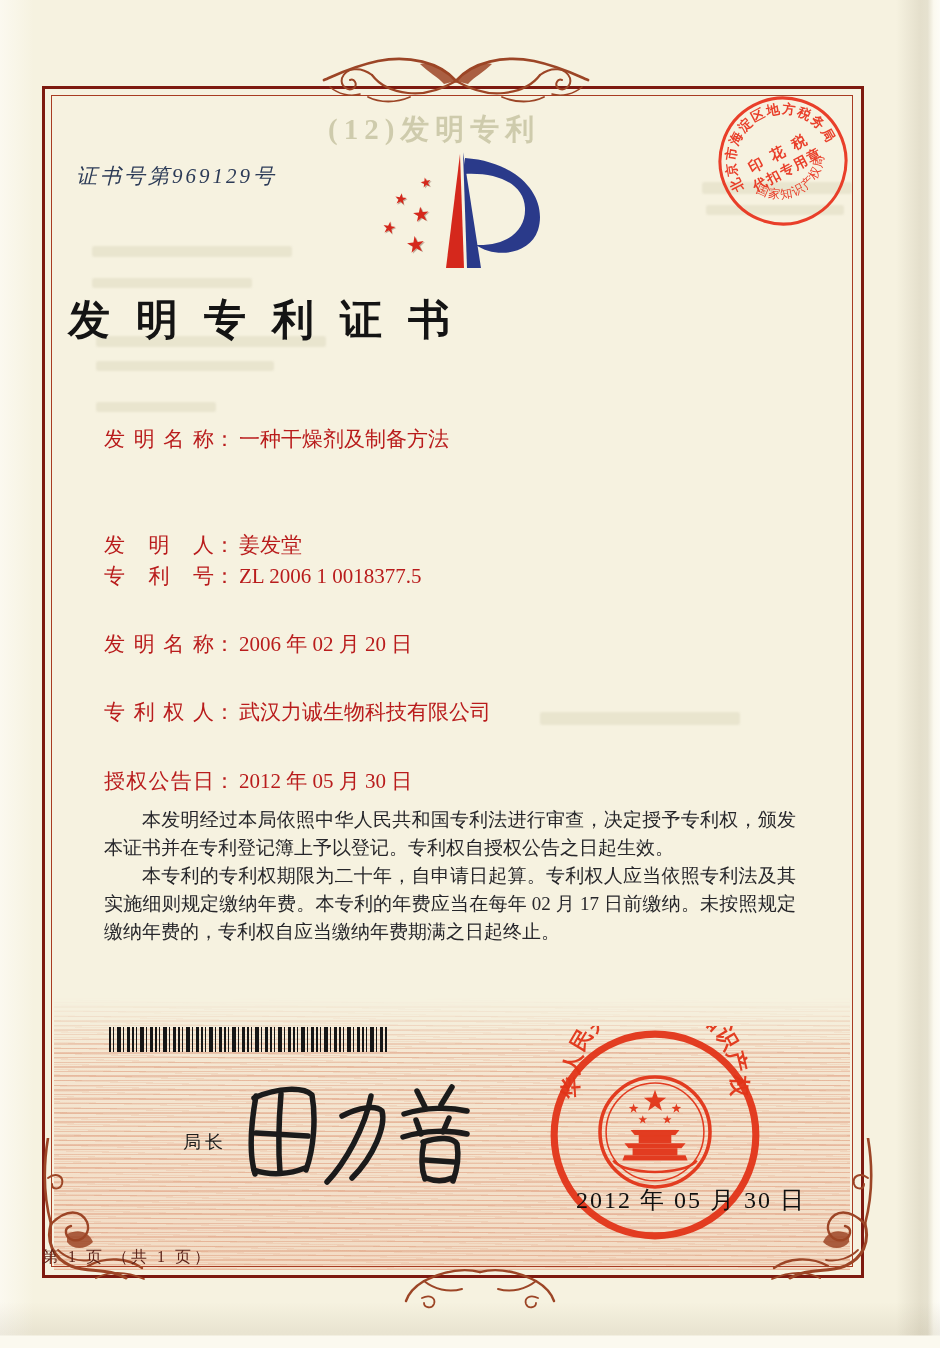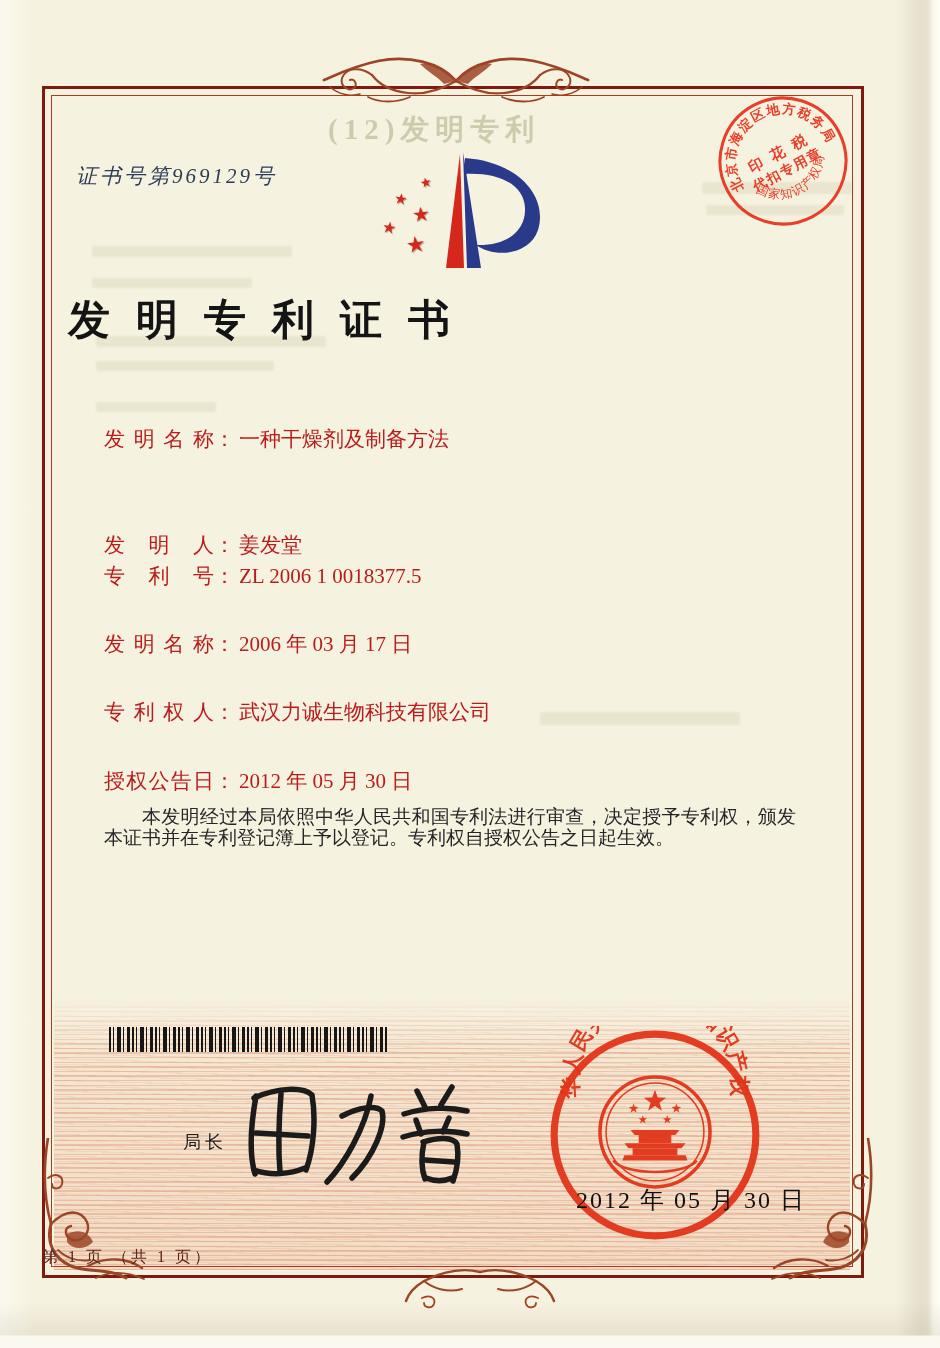--- a/index.html
+++ b/index.html
@@ -29,21 +29,21 @@
     opacity:.36;filter:blur(.7px);z-index:1;font-weight:bold;}
   .cert-no{left:76px;top:162px;font-size:21px;letter-spacing:3px;color:#2c3b57;z-index:3;font-style:italic;}
   .logo{left:368px;top:146px;width:180px;height:128px;z-index:3;}
   .logo .star{position:absolute;color:#d5281c;text-shadow:1px 1px 0 rgba(90,40,20,.35);line-height:1;}
   .title{left:42px;top:292px;width:816px;text-align:left;font-size:42px;font-weight:bold;
          letter-spacing:26px;text-indent:26px;color:#141414;z-index:3;}
   .field{left:104px;font-size:21px;color:#b91c1c;z-index:3;white-space:nowrap;}
   .field .lbl{display:inline-block;width:110px;text-align:justify;text-align-last:justify;vertical-align:bottom;}
   .field .colon{margin-right:4px;}
   .paras{left:104px;top:806px;width:692px;z-index:3;}
-  .paras p{margin:0;font-size:19px;line-height:21px;text-align:justify;text-indent:2em;color:#26262a;}
+  .paras p{margin:0;font-size:19px;line-height:28px;text-align:justify;text-indent:2em;color:#26262a;}
   .barcode{left:109px;top:1027px;width:279px;height:25px;z-index:3;
     background:repeating-linear-gradient(90deg,
       #161616 0 2px,transparent 2px 4px,#161616 4px 5px,transparent 5px 8px,
       #161616 8px 12px,transparent 12px 14px,#161616 14px 15px,transparent 15px 18px,
       #161616 18px 21px,transparent 21px 23px);}
   .signer{left:183px;top:1130px;font-size:18px;letter-spacing:4px;color:#1d1d1d;z-index:3;}
   .signature{left:224px;top:1076px;width:252px;height:118px;z-index:3;}
   .seal{left:546px;top:1026px;width:218px;height:218px;z-index:3;}
   .issue-date{left:576px;top:1184px;font-size:24px;letter-spacing:2px;color:#101010;z-index:4;}
   .footer{left:42px;top:1247px;width:816px;text-align:left;font-size:16px;
@@ -168,31 +168,32 @@
 <div class="abs field" style="top:425px;">
   <span class="lbl">发明名称</span><span class="colon">：</span><span>一种干燥剂及制备方法</span>
 </div>
 <div class="abs field" style="top:493px;margin-top:38px;">
   <span class="lbl">发明人</span><span class="colon">：</span><span>姜发堂</span>
 </div>
 <div class="abs field" style="top:562px;">
   <span class="lbl">专利号</span><span class="colon">：</span><span>ZL 2006 1 0018377.5</span>
 </div>
 <div class="abs field" style="top:630px;">
-  <span class="lbl">发明名称</span><span class="colon">：</span><span>2006 年 03 月 17 日</span>
+  <span class="lbl">发明名称</span><span class="colon">：</span><span>2006 年 02 月 20 日</span>
 </div>
 <div class="abs field" style="top:698px;">
   <span class="lbl">专利权人</span><span class="colon">：</span><span>武汉力诚生物科技有限公司</span>
 </div>
 <div class="abs field" style="top:767px;">
   <span class="lbl">授权公告日</span><span class="colon">：</span><span>2012 年 05 月 30 日</span>
 </div>
 
 <div class="abs paras">
   <p>本发明经过本局依照中华人民共和国专利法进行审查，决定授予专利权，颁发本证书并在专利登记簿上予以登记。专利权自授权公告之日起生效。</p>
+  <p>本专利的专利权期限为二十年，自申请日起算。专利权人应当依照专利法及其实施细则规定缴纳年费。本专利的年费应当在每年 02 月 17 日前缴纳。未按照规定缴纳年费的，专利权自应当缴纳年费期满之日起终止。</p>
 </div>
 
 <div class="abs barcode"></div>
 
 <div class="abs signer">局长</div>
 <svg class="abs signature" viewBox="0 0 252 118">
   <g stroke="#1b1b1b" stroke-width="5.5" fill="none" stroke-linecap="round" stroke-linejoin="round">
     <path d="M32,20 C27,48 25,78 31,98"></path>
     <path d="M30,22 C54,11 80,11 88,19 C92,42 90,72 82,94"></path>
     <path d="M32,57 L84,60"></path>

